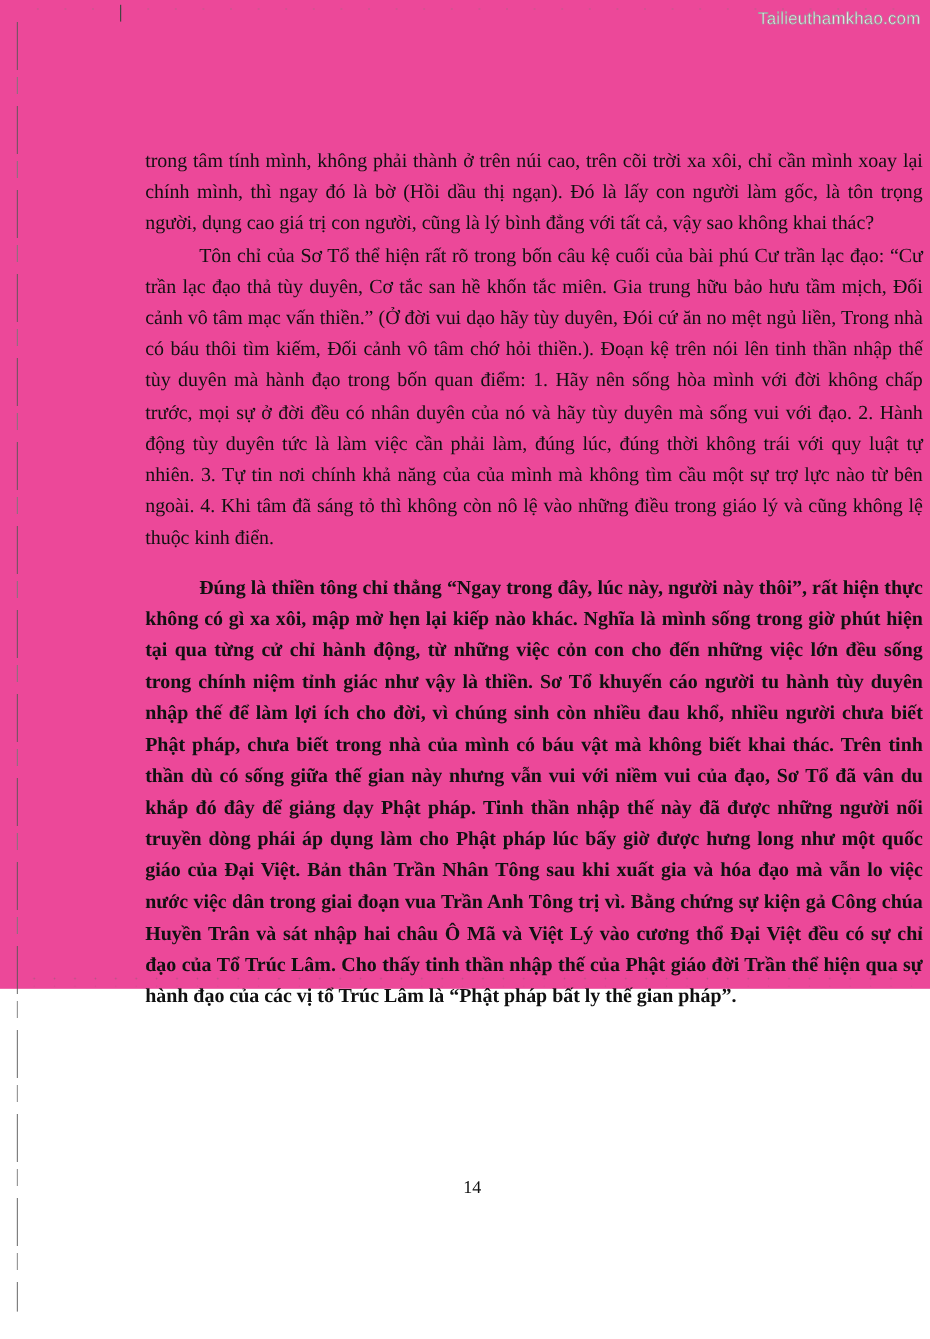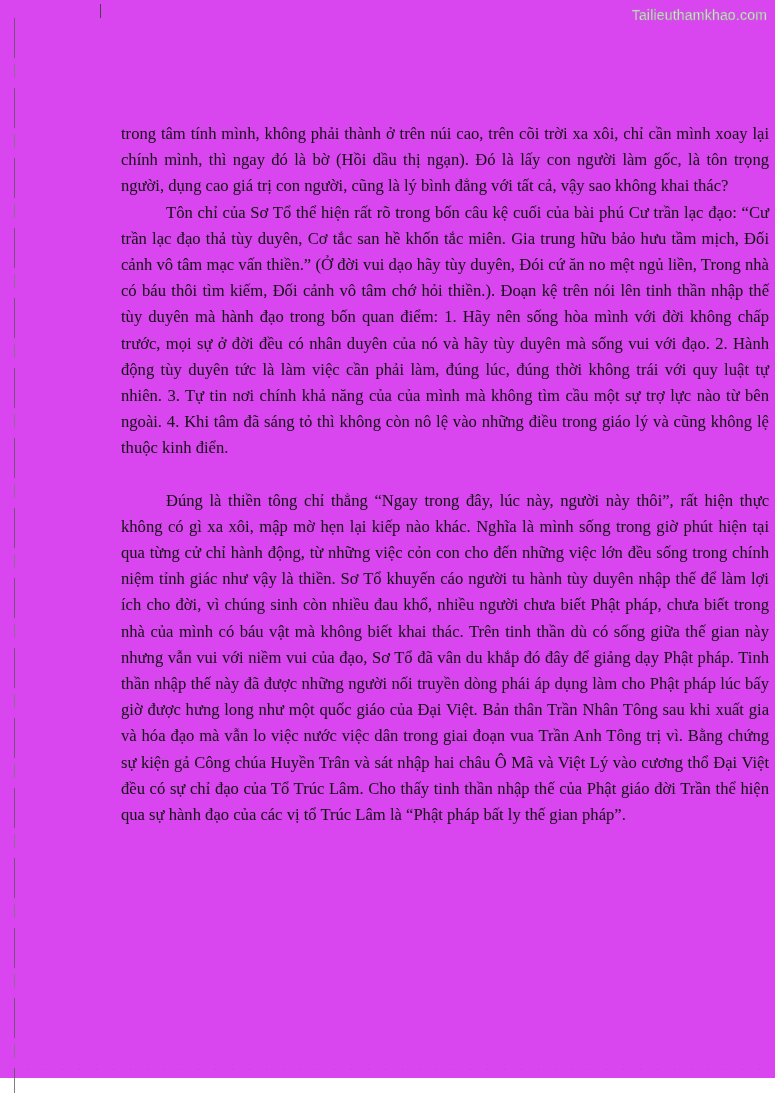--- a/index.html
+++ b/index.html
@@ -11,22 +11,22 @@
       width: 775px;
       height: 1116px;
       position: relative;
       overflow: hidden;
       font-family: "Liberation Serif", "DejaVu Serif", serif;
       color: #111111;
     }
     .page {
       position: absolute;
       left: 0; top: 0;
-      width: 775px; height: 1078px;
-      background: #d946ef;
+      width: 775px; height: 824px;
+      background: #ec4899;
     }
     .watermark {
       position: absolute;
       top: 7px;
       right: 8px;
       font-family: "Liberation Sans", "DejaVu Sans", sans-serif;
       font-size: 14px;
       color: #ffffff;
       letter-spacing: 0.2px;
       -webkit-text-stroke: 0.6px #9a9a9a;
@@ -77,21 +77,22 @@
       line-height: 26.2px;
       text-align: justify;
     }
     .text-block p {
       margin: 0;
     }
     .text-block p.indent {
       text-indent: 45px;
     }
     .text-block p.gap {
-      margin-top: 26px;
+      margin-top: 15px;
+      font-weight: bold;
     }
     .page-number {
       position: absolute;
       top: 982px;
       left: 0;
       width: 775px;
       text-align: center;
       font-size: 15px;
       padding-left: 12px;
       box-sizing: border-box;
@@ -108,13 +109,14 @@
   <div class="scan-noise-bottom"></div>
 
   <div class="watermark">Tailieuthamkhao.com</div>
 
   <div class="text-block">
     <p>trong tâm tính mình, không phải thành ở trên núi cao, trên cõi trời xa xôi, chỉ cần mình xoay lại chính mình, thì ngay đó là bờ (Hồi dầu thị ngạn). Đó là lấy con người làm gốc, là tôn trọng người, dụng cao giá trị con người, cũng là lý bình đẳng với tất cả, vậy sao không khai thác?</p>
     <p class="indent">Tôn chỉ của Sơ Tổ thể hiện rất rõ trong bốn câu kệ cuối của bài phú Cư trần lạc đạo: “Cư trần lạc đạo thả tùy duyên, Cơ tắc san hề khốn tắc miên. Gia trung hữu bảo hưu tầm mịch, Đối cảnh vô tâm mạc vấn thiền.” (Ở đời vui dạo hãy tùy duyên, Đói cứ ăn no mệt ngủ liền, Trong nhà có báu thôi tìm kiếm, Đối cảnh vô tâm chớ hỏi thiền.). Đoạn kệ trên nói lên tinh thần nhập thế tùy duyên mà hành đạo trong bốn quan điểm: 1. Hãy nên sống hòa mình với đời không chấp trước, mọi sự ở đời đều có nhân duyên của nó và hãy tùy duyên mà sống vui với đạo. 2. Hành động tùy duyên tức là làm việc cần phải làm, đúng lúc, đúng thời không trái với quy luật tự nhiên. 3. Tự tin nơi chính khả năng của của mình mà không tìm cầu một sự trợ lực nào từ bên ngoài. 4. Khi tâm đã sáng tỏ thì không còn nô lệ vào những điều trong giáo lý và cũng không lệ thuộc kinh điển.</p>
     <p class="indent gap">Đúng là thiền tông chỉ thẳng “Ngay trong đây, lúc này, người này thôi”, rất hiện thực không có gì xa xôi, mập mờ hẹn lại kiếp nào khác. Nghĩa là mình sống trong giờ phút hiện tại qua từng cử chỉ hành động, từ những việc cỏn con cho đến những việc lớn đều sống trong chính niệm tỉnh giác như vậy là thiền. Sơ Tổ khuyến cáo người tu hành tùy duyên nhập thế để làm lợi ích cho đời, vì chúng sinh còn nhiều đau khổ, nhiều người chưa biết Phật pháp, chưa biết trong nhà của mình có báu vật mà không biết khai thác. Trên tinh thần dù có sống giữa thế gian này nhưng vẫn vui với niềm vui của đạo, Sơ Tổ đã vân du khắp đó đây để giảng dạy Phật pháp. Tinh thần nhập thế này đã được những người nối truyền dòng phái áp dụng làm cho Phật pháp lúc bấy giờ được hưng long như một quốc giáo của Đại Việt. Bản thân Trần Nhân Tông sau khi xuất gia và hóa đạo mà vẫn lo việc nước việc dân trong giai đoạn vua Trần Anh Tông trị vì. Bằng chứng sự kiện gả Công chúa Huyền Trân và sát nhập hai châu Ô Mã và Việt Lý vào cương thổ Đại Việt đều có sự chỉ đạo của Tổ Trúc Lâm. Cho thấy tinh thần nhập thế của Phật giáo đời Trần thể hiện qua sự hành đạo của các vị tổ Trúc Lâm là “Phật pháp bất ly thế gian pháp”.</p>
   </div>
 
+  <div class="page-number">14</div>
 </div>
 
 </body></html>

